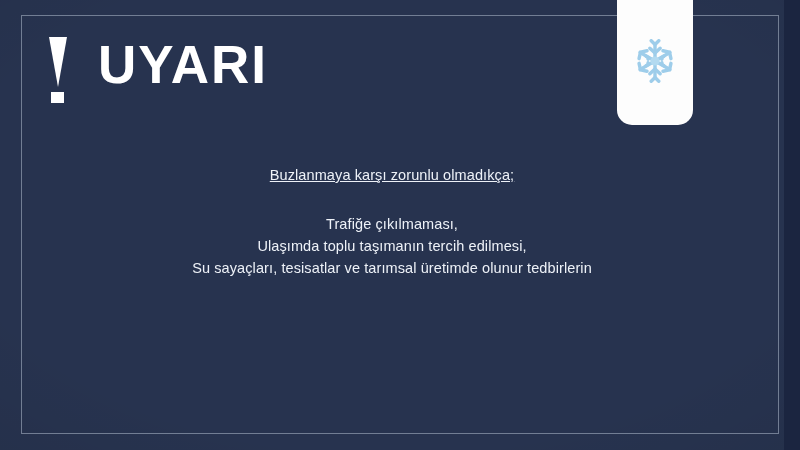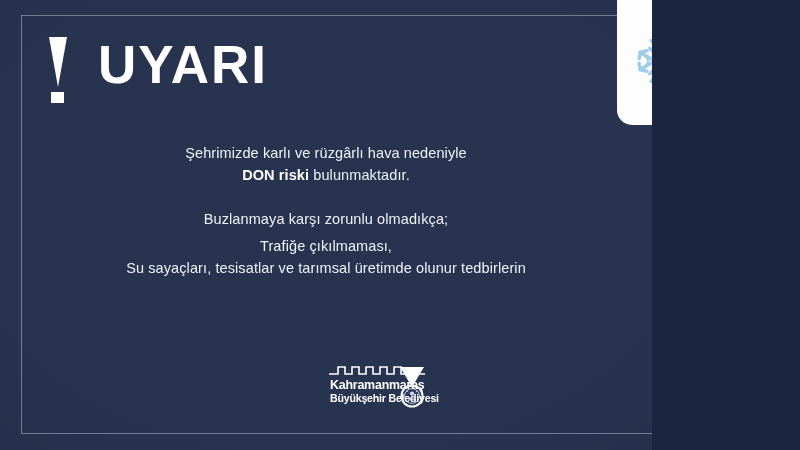--- a/index.html
+++ b/index.html
@@ -2,21 +2,21 @@
 <html><head>
 <meta charset="utf-8">
 <style>
   html, body {
     margin: 0;
     padding: 0;
     background: #1b2540;
   }
   #poster {
     position: relative;
-    width: 652px;
+    width: 784px;
     height: 450px;
     overflow: hidden;
     background: #27334f;
     font-family: "Liberation Sans", sans-serif;
     -webkit-font-smoothing: antialiased;
   }
   
   #bg-texture {
     position: absolute;
     inset: 0;
@@ -113,22 +113,22 @@
     text-align: center;
     color: #eef2f8;
   }
   .para {
     font-size: 14.5px;
     line-height: 22px;
     font-weight: 400;
     letter-spacing: 0.1px;
   }
   .para b { font-weight: 700; color: #ffffff; }
-  #para-2 { margin-top: 22px; }
-  #para-3 { margin-top: 5px; }
+  #para-2 { margin-top: 22px; text-decoration: underline; }
+  #para-3 { margin-top: 27px; }
 
   
   #logo {
     position: absolute;
     left: 328px;
     top: 360px;
     width: 128px;
     height: 50px;
   }
   #logo svg { display: block; }
@@ -173,51 +173,26 @@
         <polyline points="22.0,34.5 21.5,37.5 19.0,39.0"></polyline>
 
         <polyline points="43.6,17.1 53.1,19.1 55.2,28.6"></polyline>
         <polyline points="42.0,29.5 42.5,26.5 45.0,25.0"></polyline>
       </g>
       <circle cx="32" cy="32" r="6.5" fill="#b3daf0"></circle>
     </svg>
   </div>
 
   <div id="body-copy">
-    <div class="para">
-      <div>Şehrimizde karlı ve rüzgârlı hava nedeniyle</div>
-      <div><b>DON riski</b><span> bulunmaktadır.</span></div>
-    </div>
 
     <div class="para" id="para-2">
       <div>Buzlanmaya karşı zorunlu olmadıkça;</div>
     </div>
 
     <div class="para" id="para-3">
       <div>Trafiğe çıkılmaması,</div>
+      <div>Ulaşımda toplu taşımanın tercih edilmesi,</div>
       <div>Su sayaçları, tesisatlar ve tarımsal üretimde olunur tedbirlerin</div>
     </div>
   </div>
 
-  <div id="logo">
-    <svg width="128" height="50" viewBox="0 0 128 50" aria-hidden="true">
-
-      <g fill="none" stroke="#ffffff" stroke-width="1.6">
-        <path d="M1,14 L10,14 L10,7 L17,7 L17,14 L24,14 L24,7 L31,7 L31,14 L38,14 L38,7 L45,7 L45,14 L52,14 L52,7 L59,7 L59,14 L66,14 L66,7 L73,7 L73,14 L97,14"></path>
-      </g>
-
-      <polygon points="72,7 96,7 84,27" fill="#ffffff"></polygon>
-
-      <g>
-        <circle cx="84" cy="36" r="11.5" fill="#ffffff"></circle>
-        <circle cx="84" cy="36" r="9.6" fill="#2c3a58"></circle>
-        <circle cx="84" cy="36" r="7.4" fill="none" stroke="#cfd9ea" stroke-width="0.9"></circle>
-        <path d="M79.6,39.8 q4.4,-3.2 8.8,0 z" fill="#cfd9ea"></path>
-        <circle cx="84" cy="33.6" r="2.1" fill="#cfd9ea"></circle>
-        <path d="M80.2,32.2 l-1.6,-1.8 M87.8,32.2 l1.6,-1.8" stroke="#cfd9ea" stroke-width="0.9" fill="none"></path>
-      </g>
-
-      <text x="2" y="29" fill="#ffffff" font-family="Liberation Sans, sans-serif" font-size="12.4" font-weight="700" letter-spacing="-0.2">Kahramanmaraş</text>
-      <text x="2" y="42" fill="#ffffff" font-family="Liberation Sans, sans-serif" font-size="10.6" font-weight="700" letter-spacing="-0.2">Büyükşehir Belediyesi</text>
-    </svg>
-  </div>
 
 </div>
 
 </body></html>

